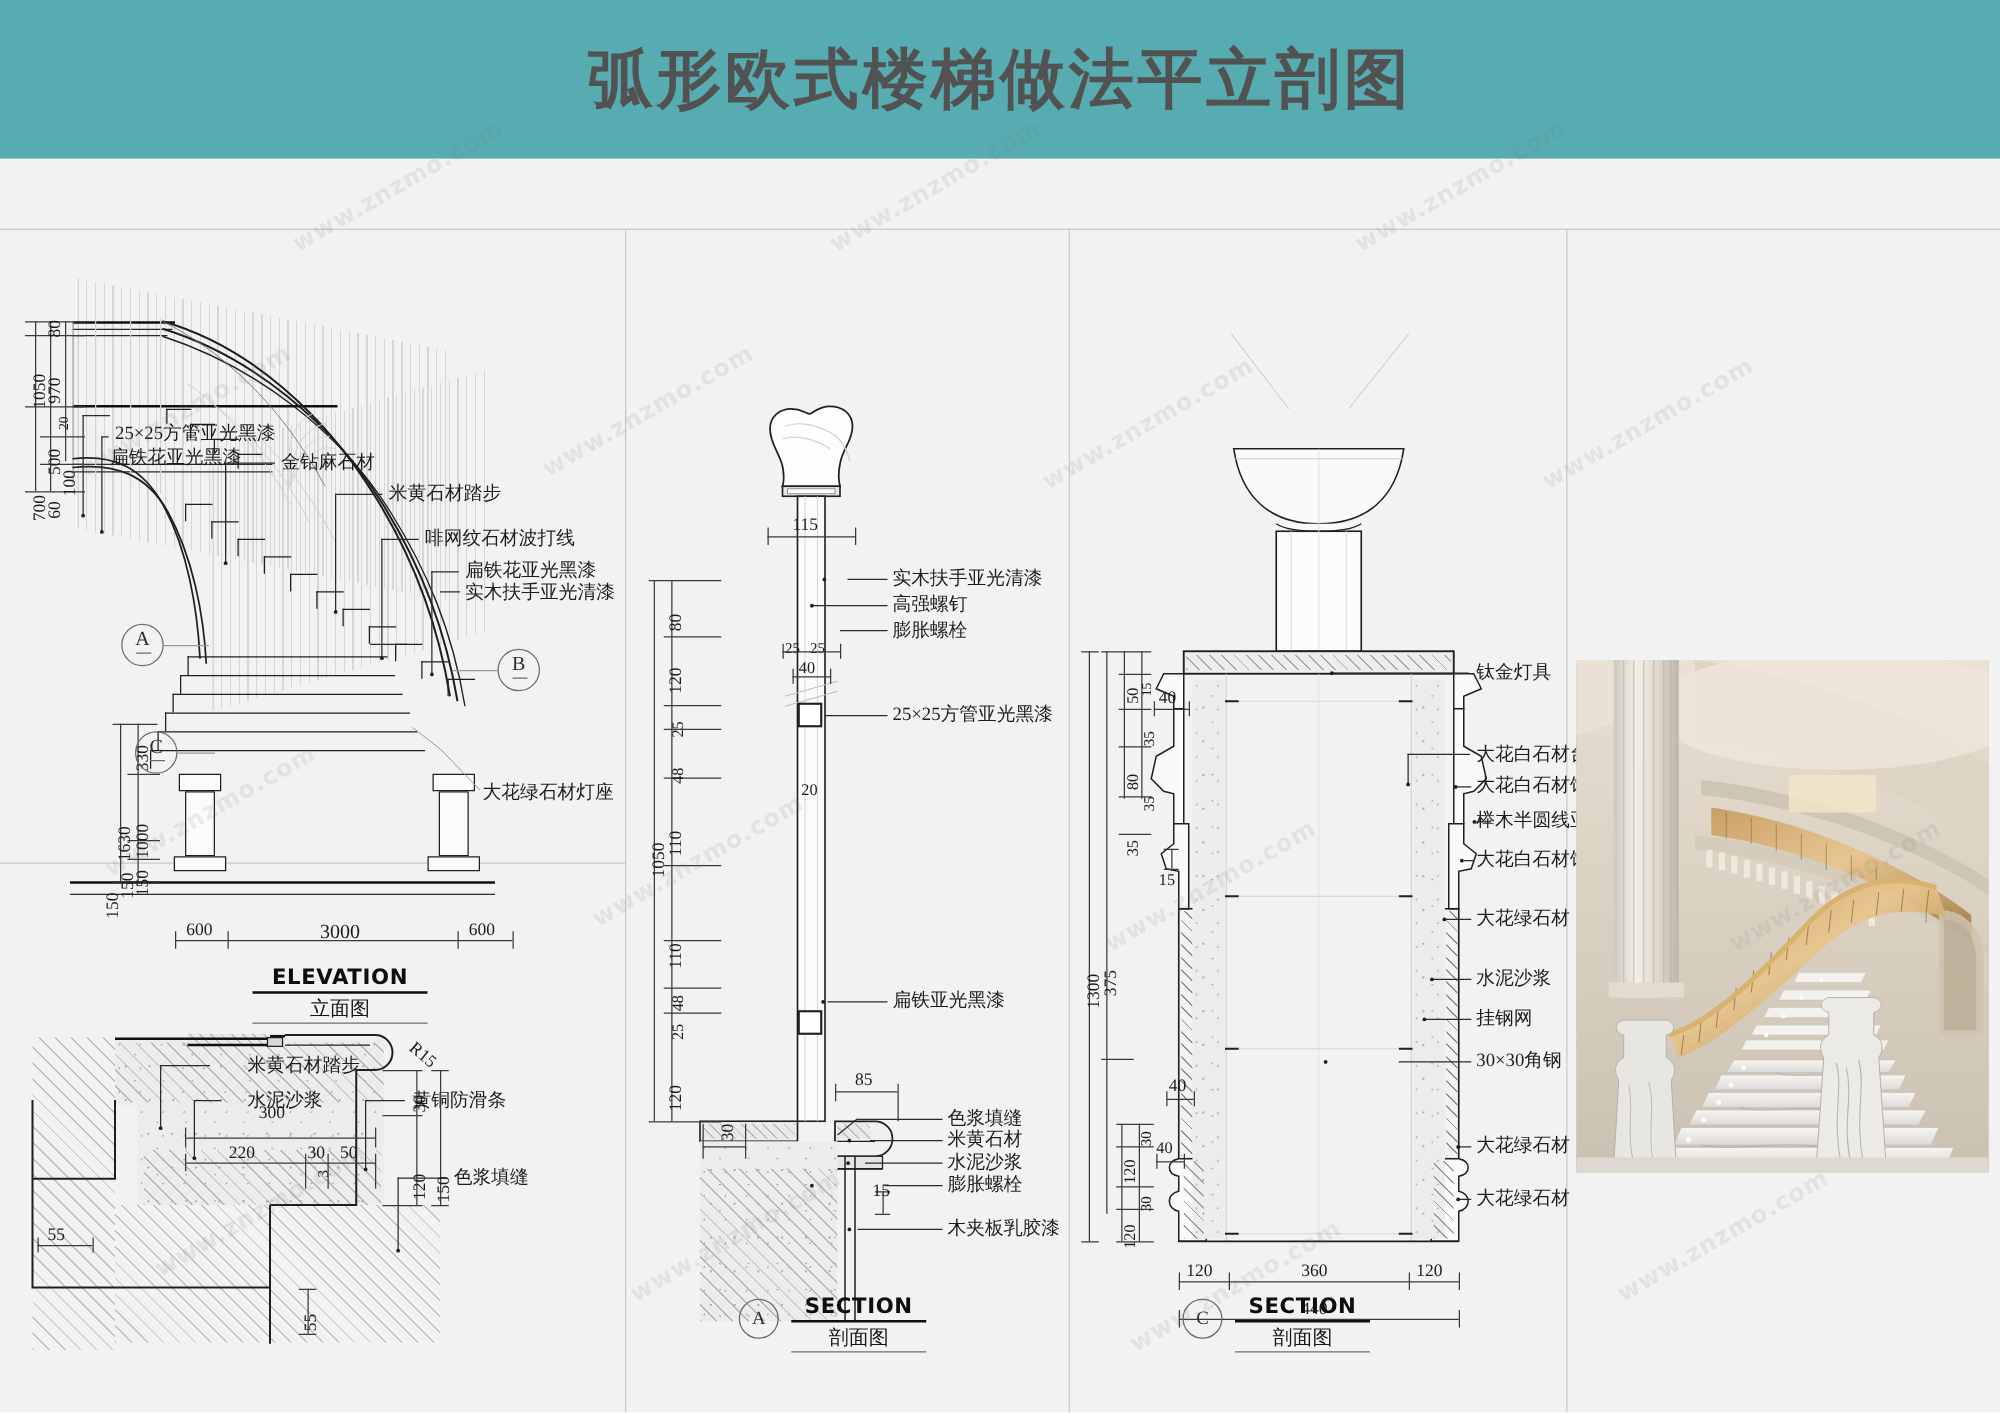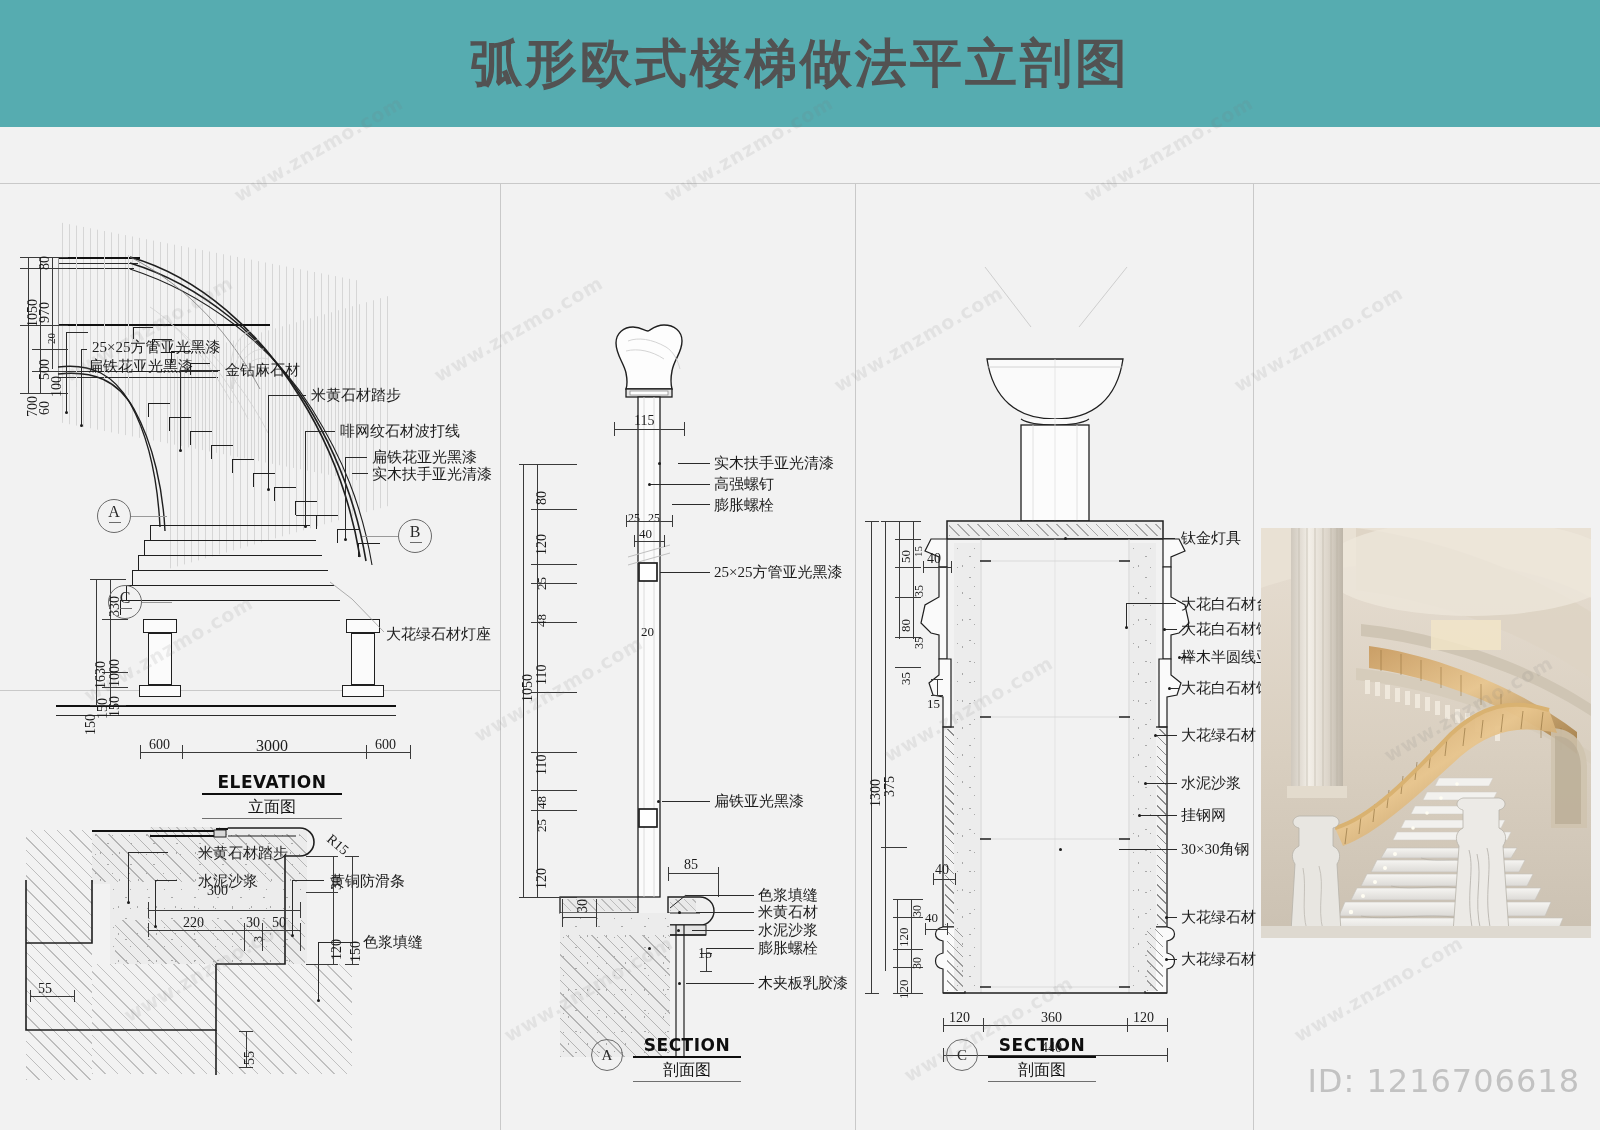--- a/index.html
+++ b/index.html
@@ -958,15 +958,14 @@
     <div class="wm" style="left:830px;top:250px;">www.znzmo.com</div>
     <div class="wm" style="left:880px;top:620px;">www.znzmo.com</div>
     <div class="wm" style="left:900px;top:940px;">www.znzmo.com</div>
     <div class="wm" style="left:1230px;top:250px;">www.znzmo.com</div>
     <div class="wm" style="left:1290px;top:900px;">www.znzmo.com</div>
     <div class="wm" style="left:1380px;top:620px;">www.znzmo.com</div>
     <div class="wm" style="left:230px;top:60px;">www.znzmo.com</div>
     <div class="wm" style="left:660px;top:60px;">www.znzmo.com</div>
     <div class="wm" style="left:1080px;top:60px;">www.znzmo.com</div>
 
-    <div id="logo-id">ID: 1216706618</div>
   </div>
 </div>
 
 </body></html>

